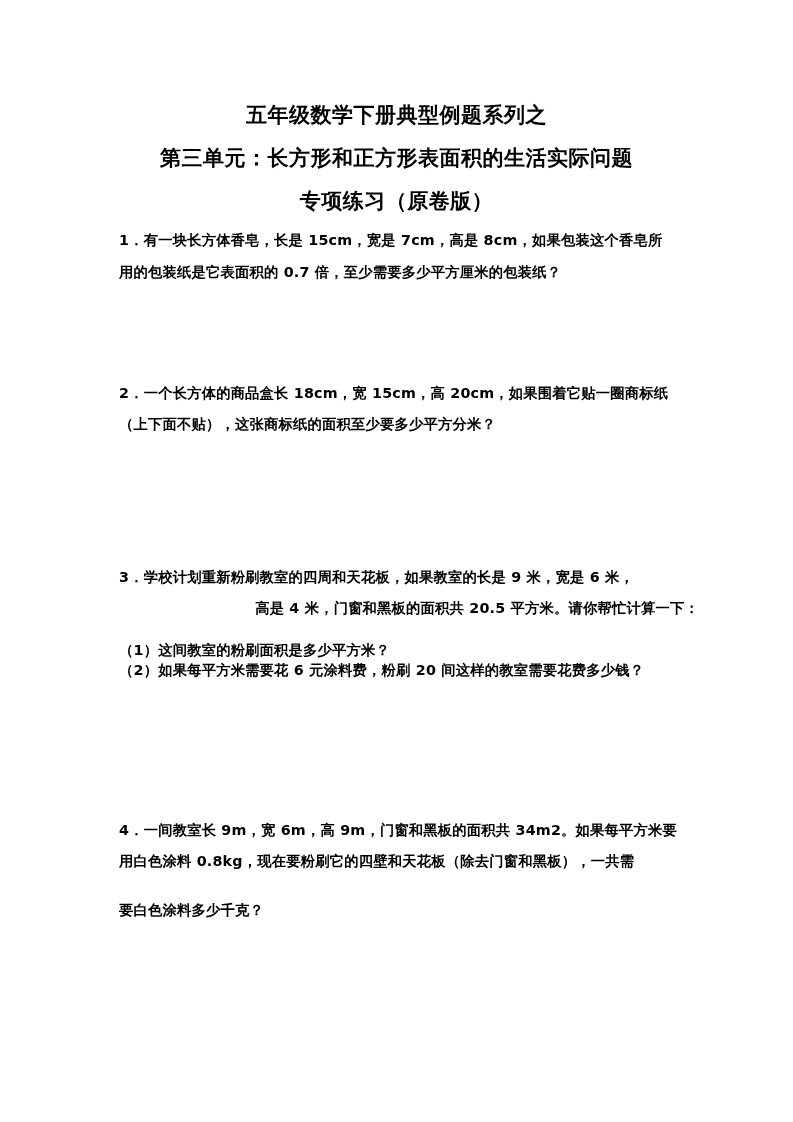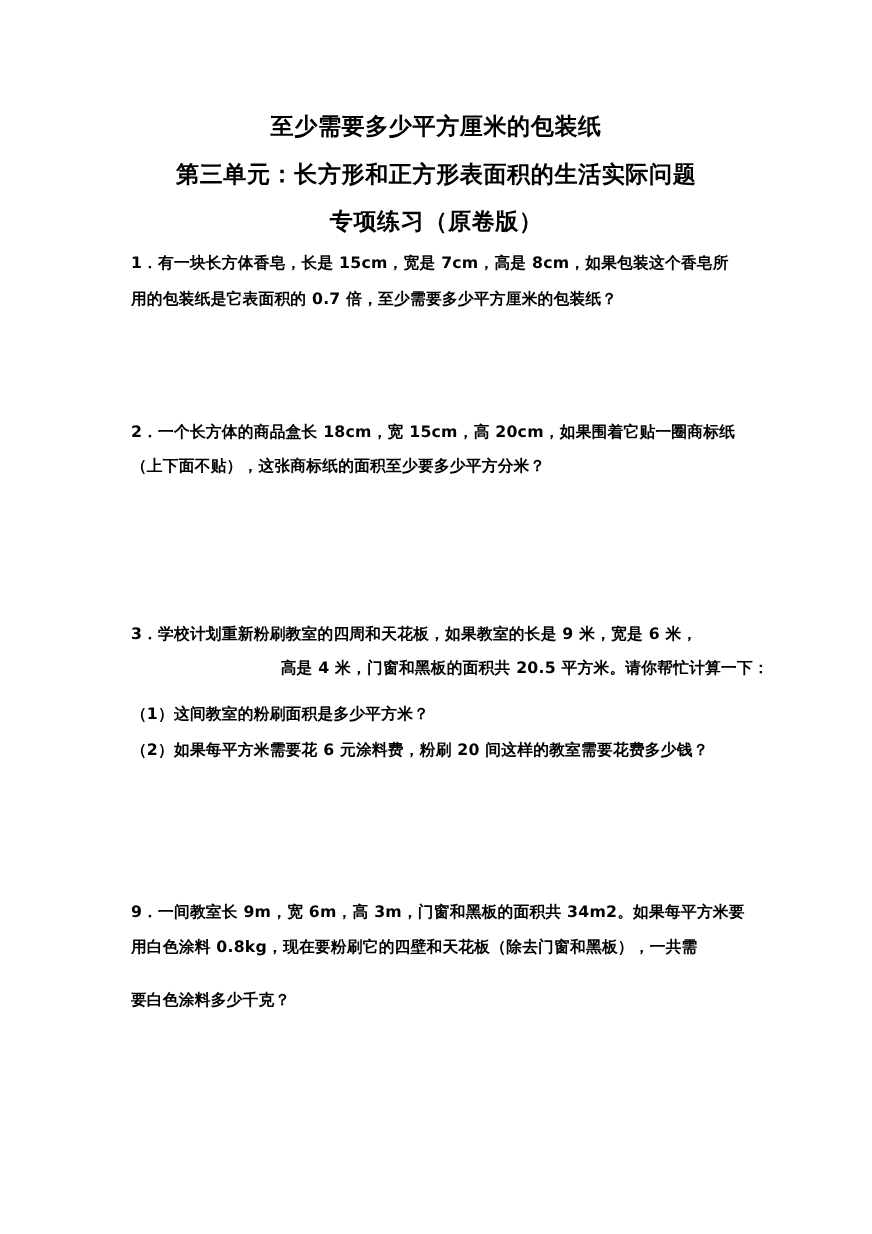--- a/index.html
+++ b/index.html
@@ -47,40 +47,40 @@
       white-space: nowrap;
       letter-spacing: 0.2px;
       font-weight: bold;
     }
   </style>
 </head>
 <body>
 
 <div class="page">
 
-  <div class="title-line title-1">至少需要多少平方厘米的包装纸</div>
+  <div class="title-line title-1">五年级数学下册典型例题系列之</div>
   <div class="title-line title-3">专项练习（原卷版）</div>
   <div class="title-line title-2">第三单元：长方形和正方形表面积的生活实际问题</div>
 
   <div>
     <div class="q-line" style="top:230px;">1．有一块长方体香皂，长是 15cm，宽是 7cm，高是 8cm，如果包装这个香皂所</div>
     <div class="q-line" style="top:262px;">用的包装纸是它表面积的 0.7 倍，至少需要多少平方厘米的包装纸？</div>
   </div>
 
   <div>
     <div class="q-line" style="top:383px;">2．一个长方体的商品盒长 18cm，宽 15cm，高 20cm，如果围着它贴一圈商标纸</div>
     <div class="q-line" style="top:414px;">（上下面不贴），这张商标纸的面积至少要多少平方分米？</div>
   </div>
 
   <div>
     <div class="q-line" style="top:567px;">3．学校计划重新粉刷教室的四周和天花板，如果教室的长是 9 米，宽是 6 米，</div>
     <div class="q-line" style="top:598px;text-align:right;">高是 4 米，门窗和黑板的面积共 20.5 平方米。请你帮忙计算一下：</div>
     <div class="q-line" style="top:640px;">（1）这间教室的粉刷面积是多少平方米？</div>
-    <div class="q-line" style="top:660px;margin-top:12px;">（2）如果每平方米需要花 6 元涂料费，粉刷 20 间这样的教室需要花费多少钱？</div>
+    <div class="q-line" style="top:660px;">（2）如果每平方米需要花 6 元涂料费，粉刷 20 间这样的教室需要花费多少钱？</div>
   </div>
 
   <div>
-    <div class="q-line" style="top:820px;">9．一间教室长 9m，宽 6m，高 3m，门窗和黑板的面积共 34m2。如果每平方米要</div>
+    <div class="q-line" style="top:820px;">4．一间教室长 9m，宽 6m，高 9m，门窗和黑板的面积共 34m2。如果每平方米要</div>
     <div class="q-line" style="top:851px;">用白色涂料 0.8kg，现在要粉刷它的四壁和天花板（除去门窗和黑板），一共需</div>
     <div class="q-line" style="top:900px;">要白色涂料多少千克？</div>
   </div>
 
 </div>
 
 </body></html>

